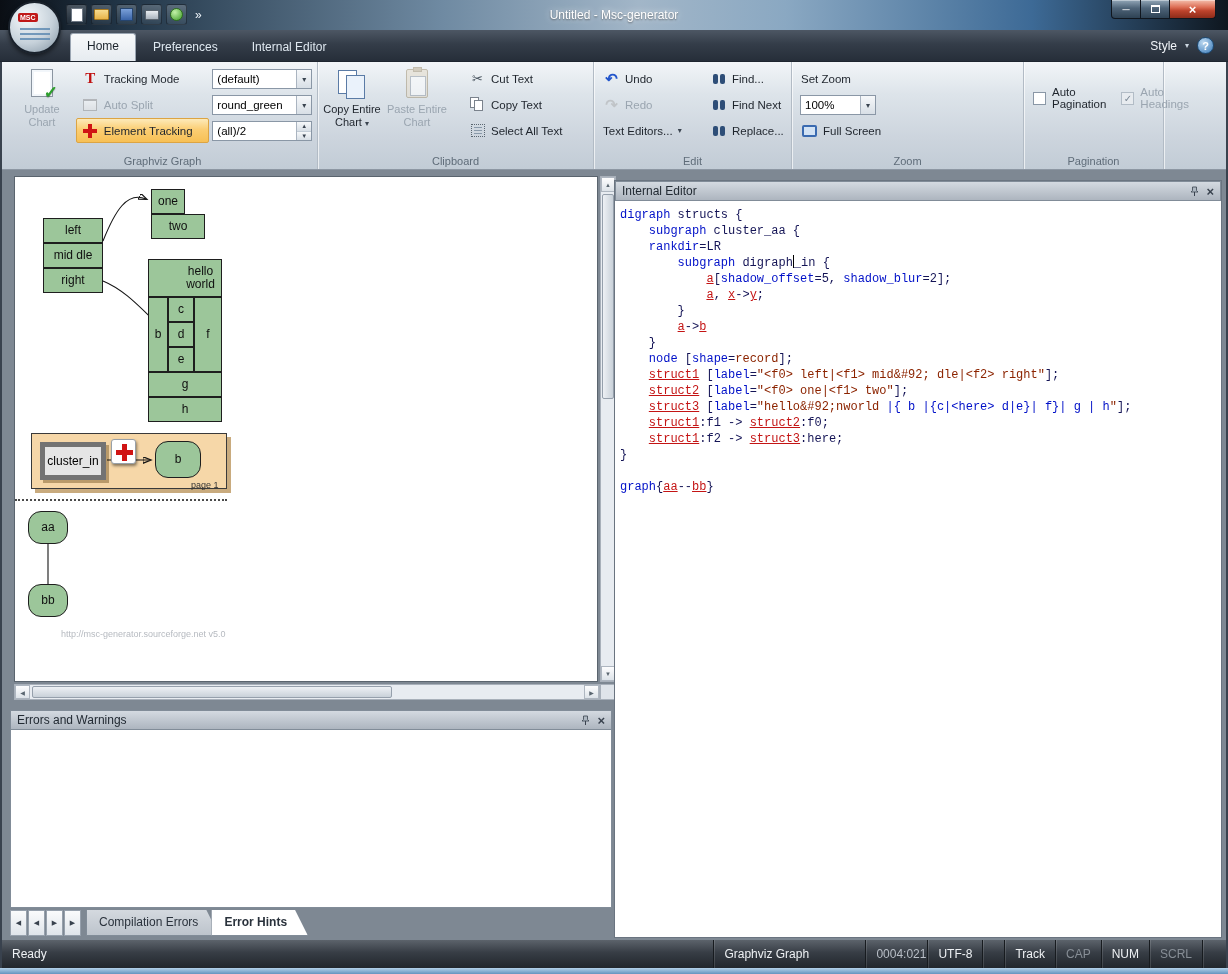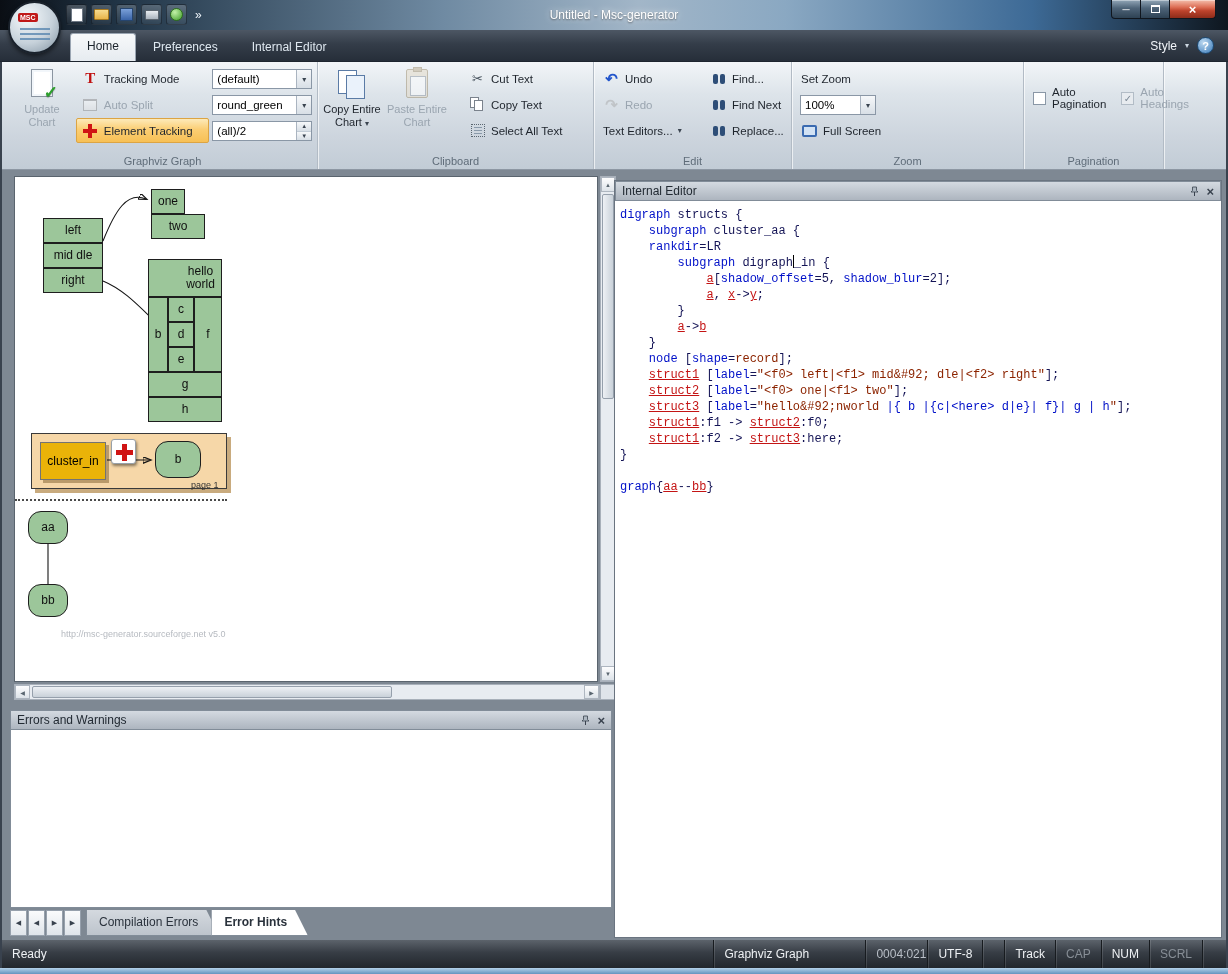--- a/index.html
+++ b/index.html
@@ -120,21 +120,21 @@
   .rcheck.disabled .cb { background:#e7ebef; border-color:#b2bcc6; }
 
   
   .workspace { position:absolute; top:170px; left:2px; right:2px; height:770px; background:#7e8893; }
 
   .canvas { position:absolute; left:12px; top:6px; width:584px; height:506px; background:#fff; border:1px solid #5a646e; overflow:hidden; }
   .gnode { position:absolute; background:#9cc69a; border:1px solid #1e1e1e; display:flex; align-items:center; justify-content:center;
     text-align:center; font-size:12px; color:#101010; white-space:pre-line; line-height:13px; }
   .gnode.rounded { border-radius:13px; }
   .gcluster { position:absolute; background:#f6d7a8; border:1px solid #3a3a3a; box-shadow:4px 4px 0 #c9ab7e; }
-  .cluster-box { position:absolute; background:#eab308; border:1px solid #737373; box-shadow:3px 3px 0 rgba(110,80,30,.45);
+  .cluster-box { position:absolute; background:#e5e5e5; border:5px solid #737373; box-shadow:3px 3px 0 rgba(110,80,30,.45);
     display:flex; align-items:center; justify-content:center; font-size:12px; }
   .plus-ctl { position:absolute; width:25px; height:25px; background:#fff; border:1px solid #98a0a8; border-radius:3px;
     box-shadow:1px 2px 3px rgba(0,0,0,.45); }
   .plus-ctl::before { content:""; position:absolute; left:4px; top:10px; width:17px; height:5px; background:#d01414; }
   .plus-ctl::after  { content:""; position:absolute; left:10px; top:4px; width:5px; height:17px; background:#d01414; }
   .edge-layer { position:absolute; left:0; top:0; pointer-events:none; }
   .edge-layer path { fill:none; stroke:#151515; stroke-width:1.1px; }
   .page-break { position:absolute; border-top:2px dotted #4a4a4a; }
   .page-label { position:absolute; font-size:9px; color:#333; }
   .canvas-footer { position:absolute; font-size:9px; color:#b6bac0; }

